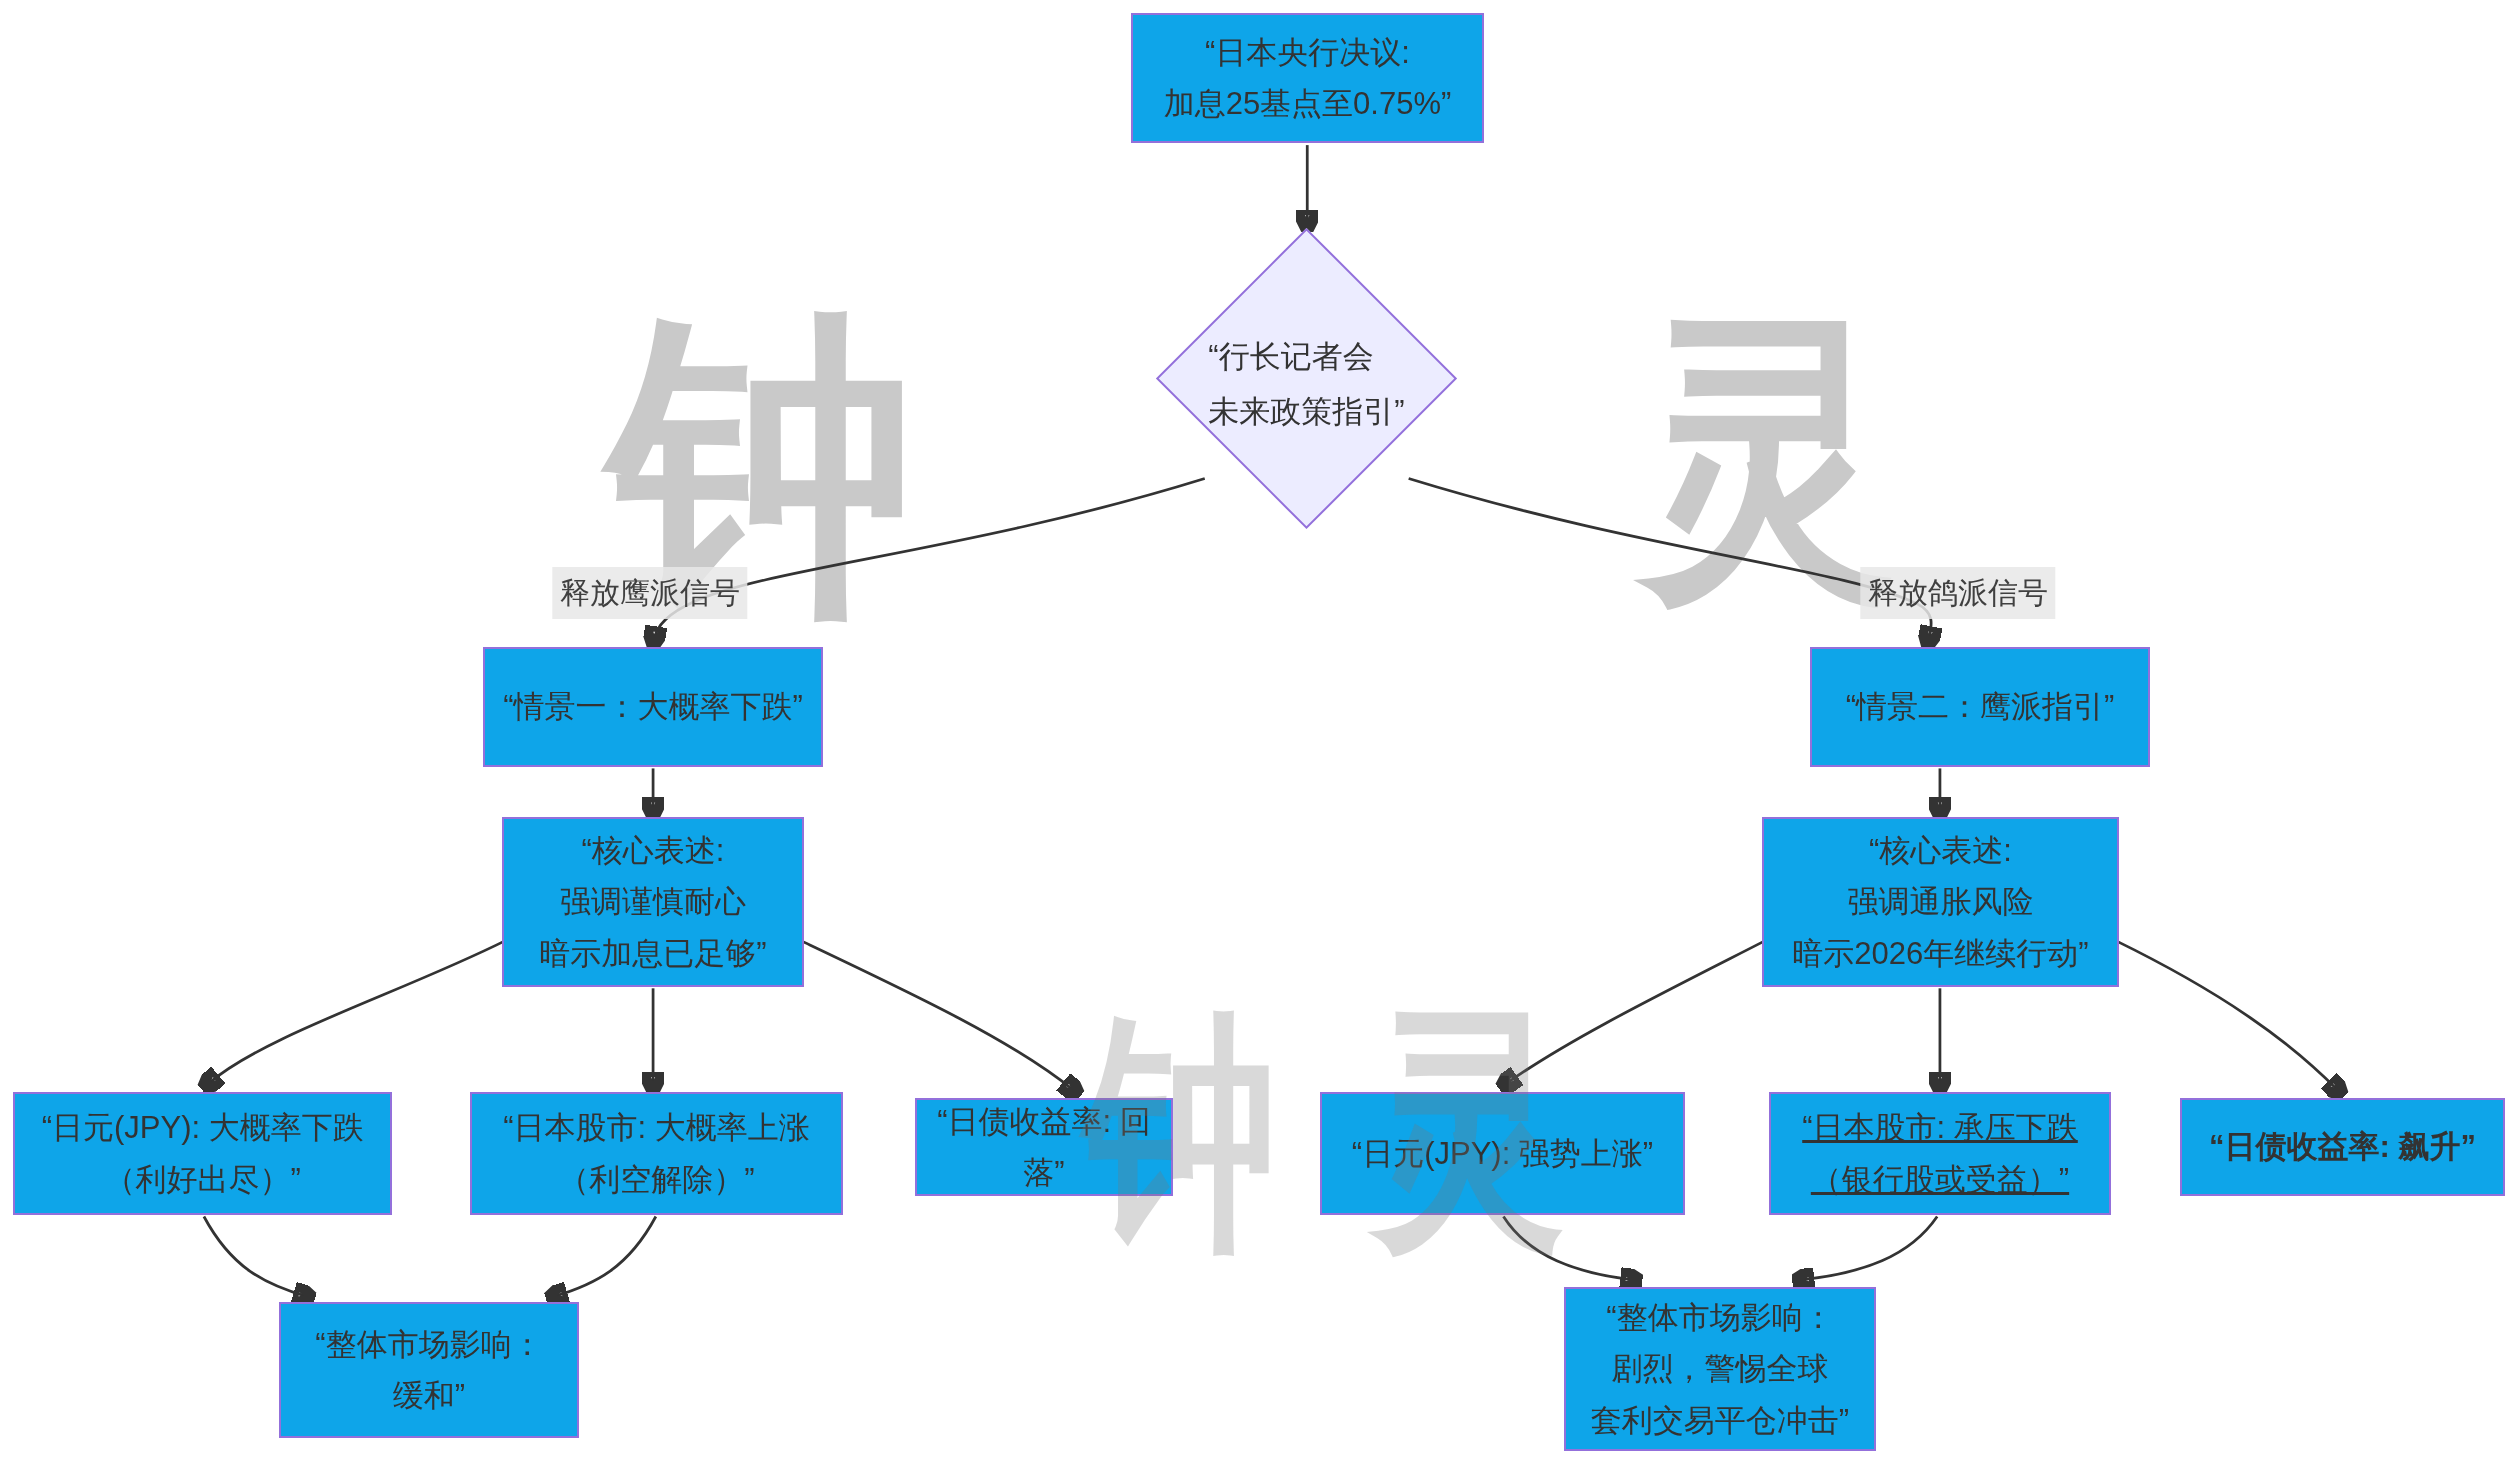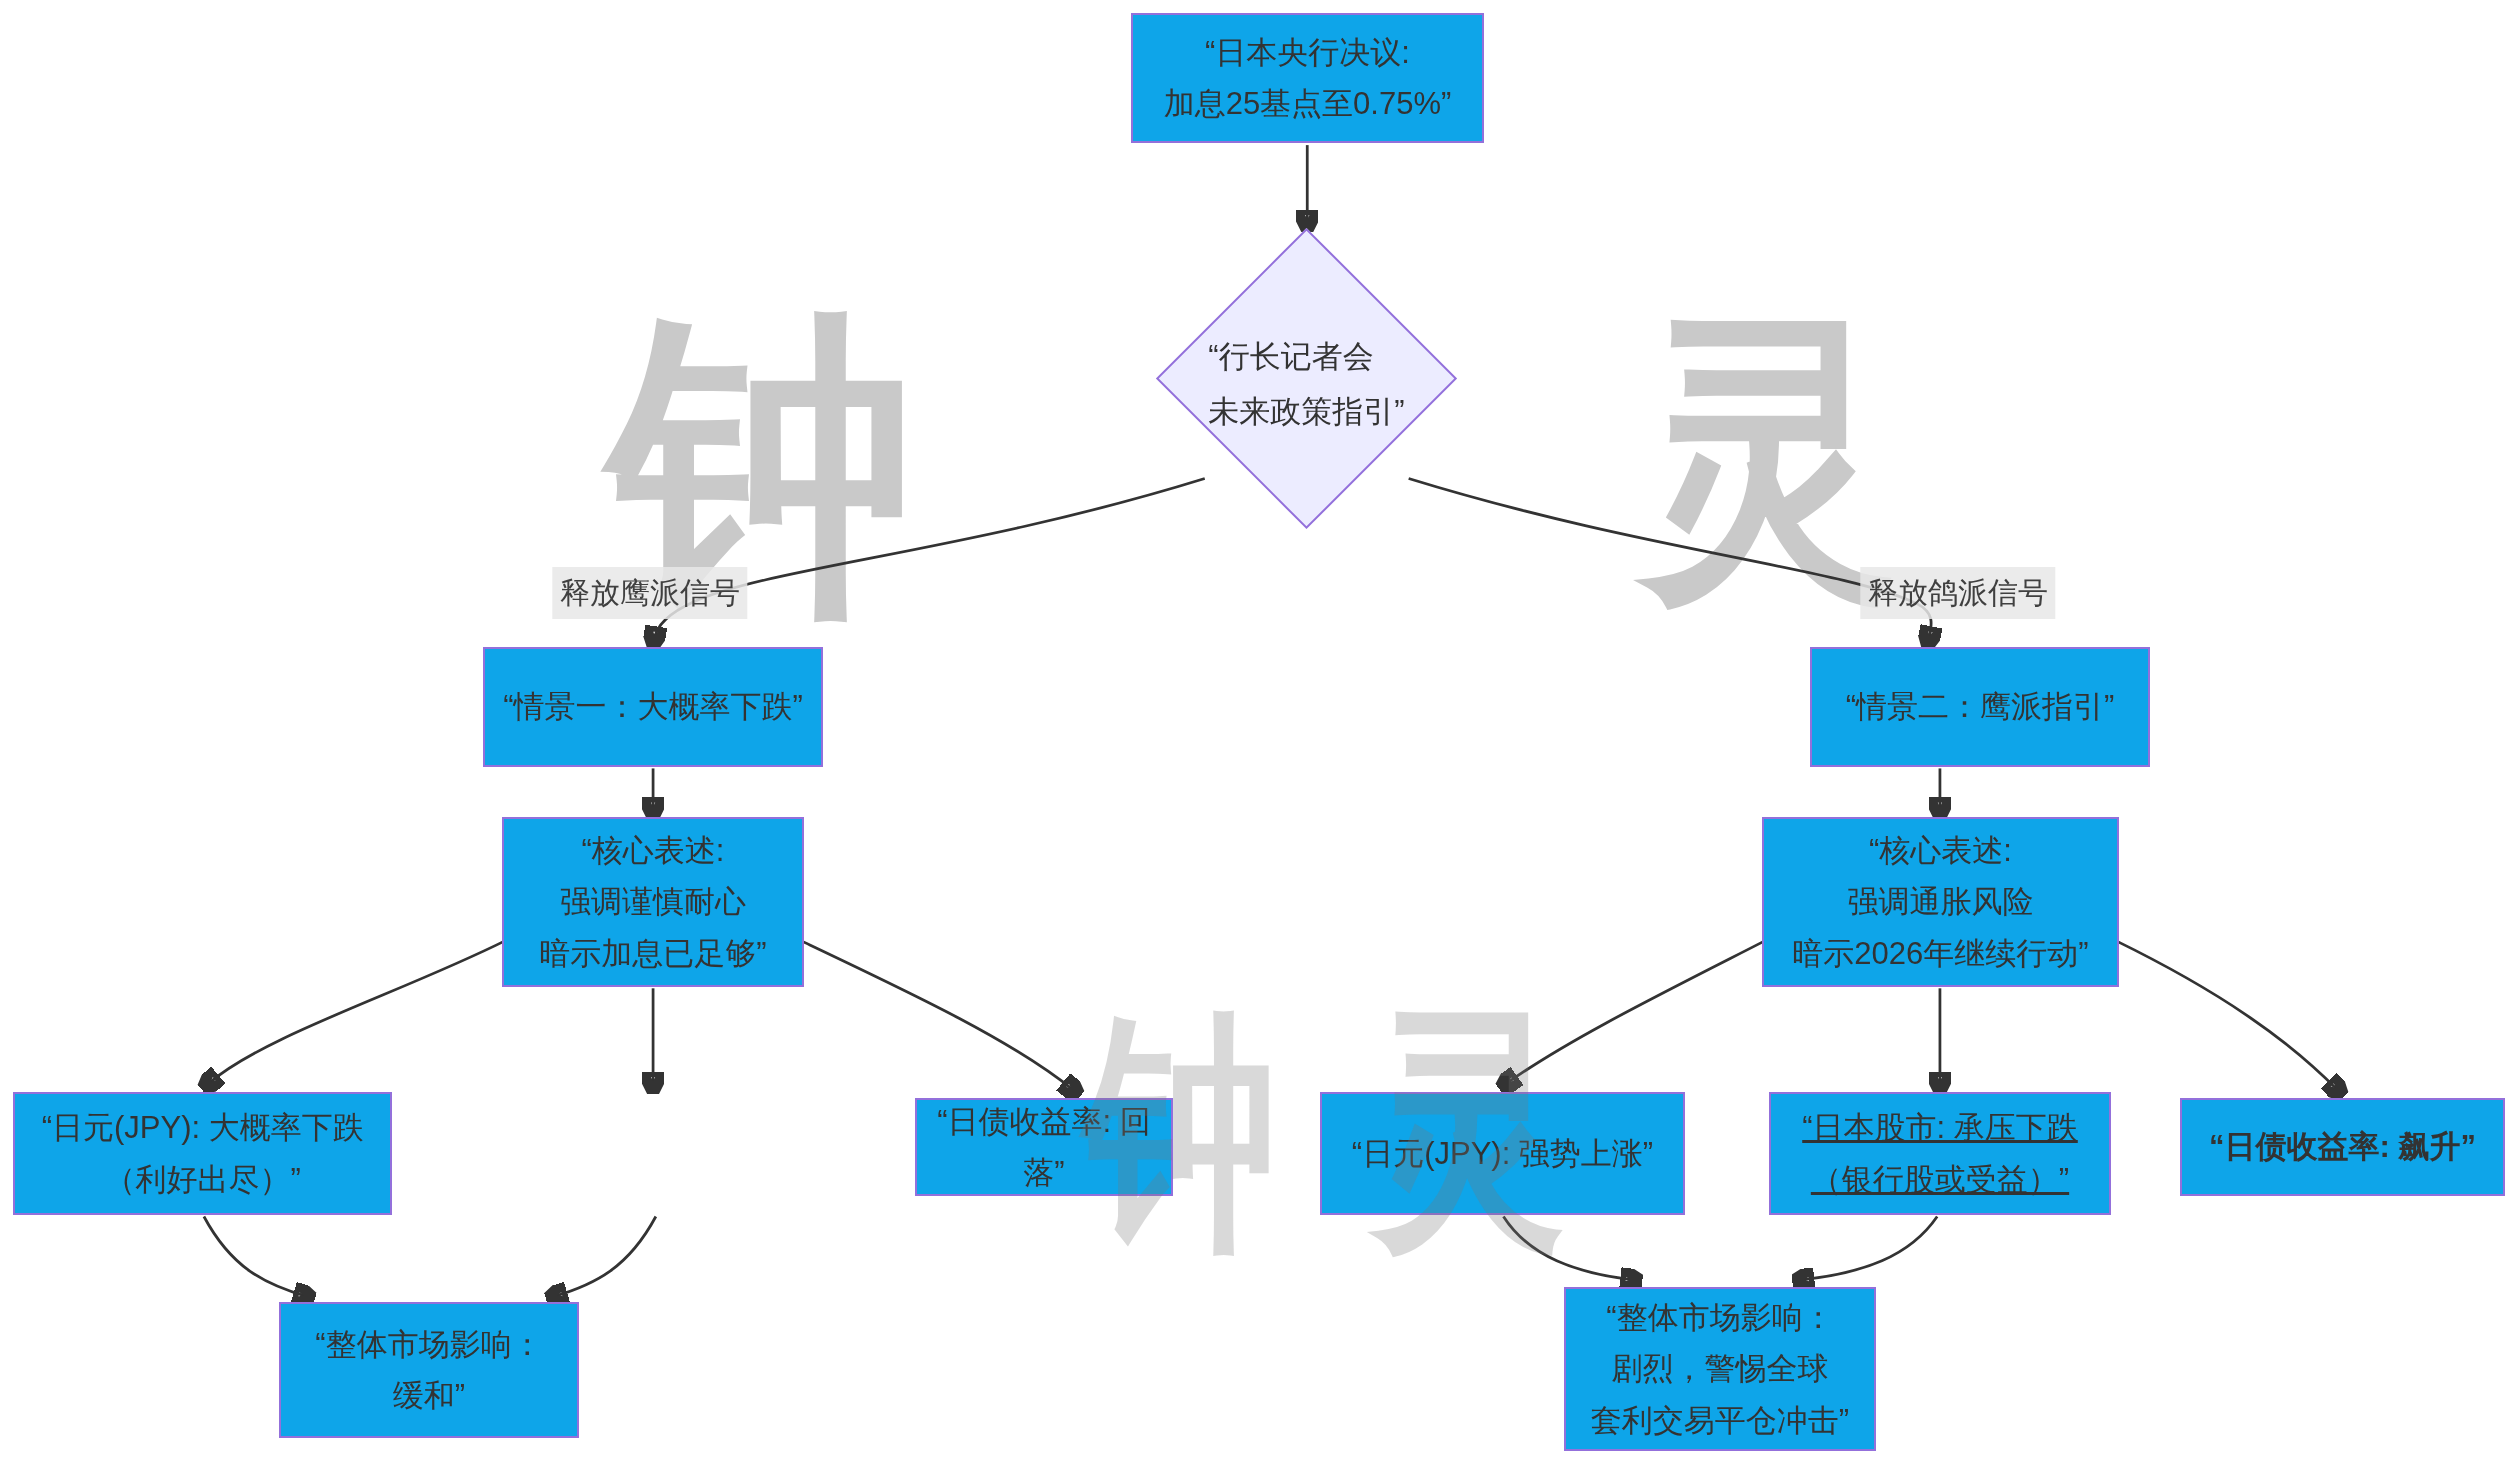--- a/index.html
+++ b/index.html
@@ -125,20 +125,22 @@
 
   <div class="node" style="left:502px; top:817px; width:302px; height:170px;">“核心表述:
 强调谨慎耐心
 暗示加息已足够”</div>
   <div class="node" style="left:1762px; top:817px; width:357px; height:170px;">“核心表述:
 强调通胀风险
 暗示2026年继续行动”</div>
 
   <div class="node" style="left:13.2px; top:1092px; width:379px; height:123px;">“日元(JPY): 大概率下跌
 （利好出尽）”</div>
+  <div class="node" style="left:470px; top:1092px; width:373px; height:123px;">“日本股市: 大概率上涨
+（利空解除）”</div>
   <div class="node" style="left:915px; top:1098px; width:258px; height:98px;">“日债收益率: 回落”</div>
 
   <div class="node" style="left:1320px; top:1092px; width:365px; height:123px;">“日元(JPY): 强势上涨”</div>
   <div class="node" style="left:1769px; top:1092px; width:342px; height:123px;text-decoration:underline;">“日本股市: 承压下跌
 （银行股或受益）”</div>
   <div class="node" style="left:2180px; top:1098px; width:325px; height:98px;font-weight:bold;">“日债收益率: 飙升”</div>
 
   <div class="node" style="left:279px; top:1302px; width:300px; height:136px;">“整体市场影响：
 缓和”</div>
   <div class="node" style="left:1564px; top:1287px; width:312px; height:164px;">“整体市场影响：

